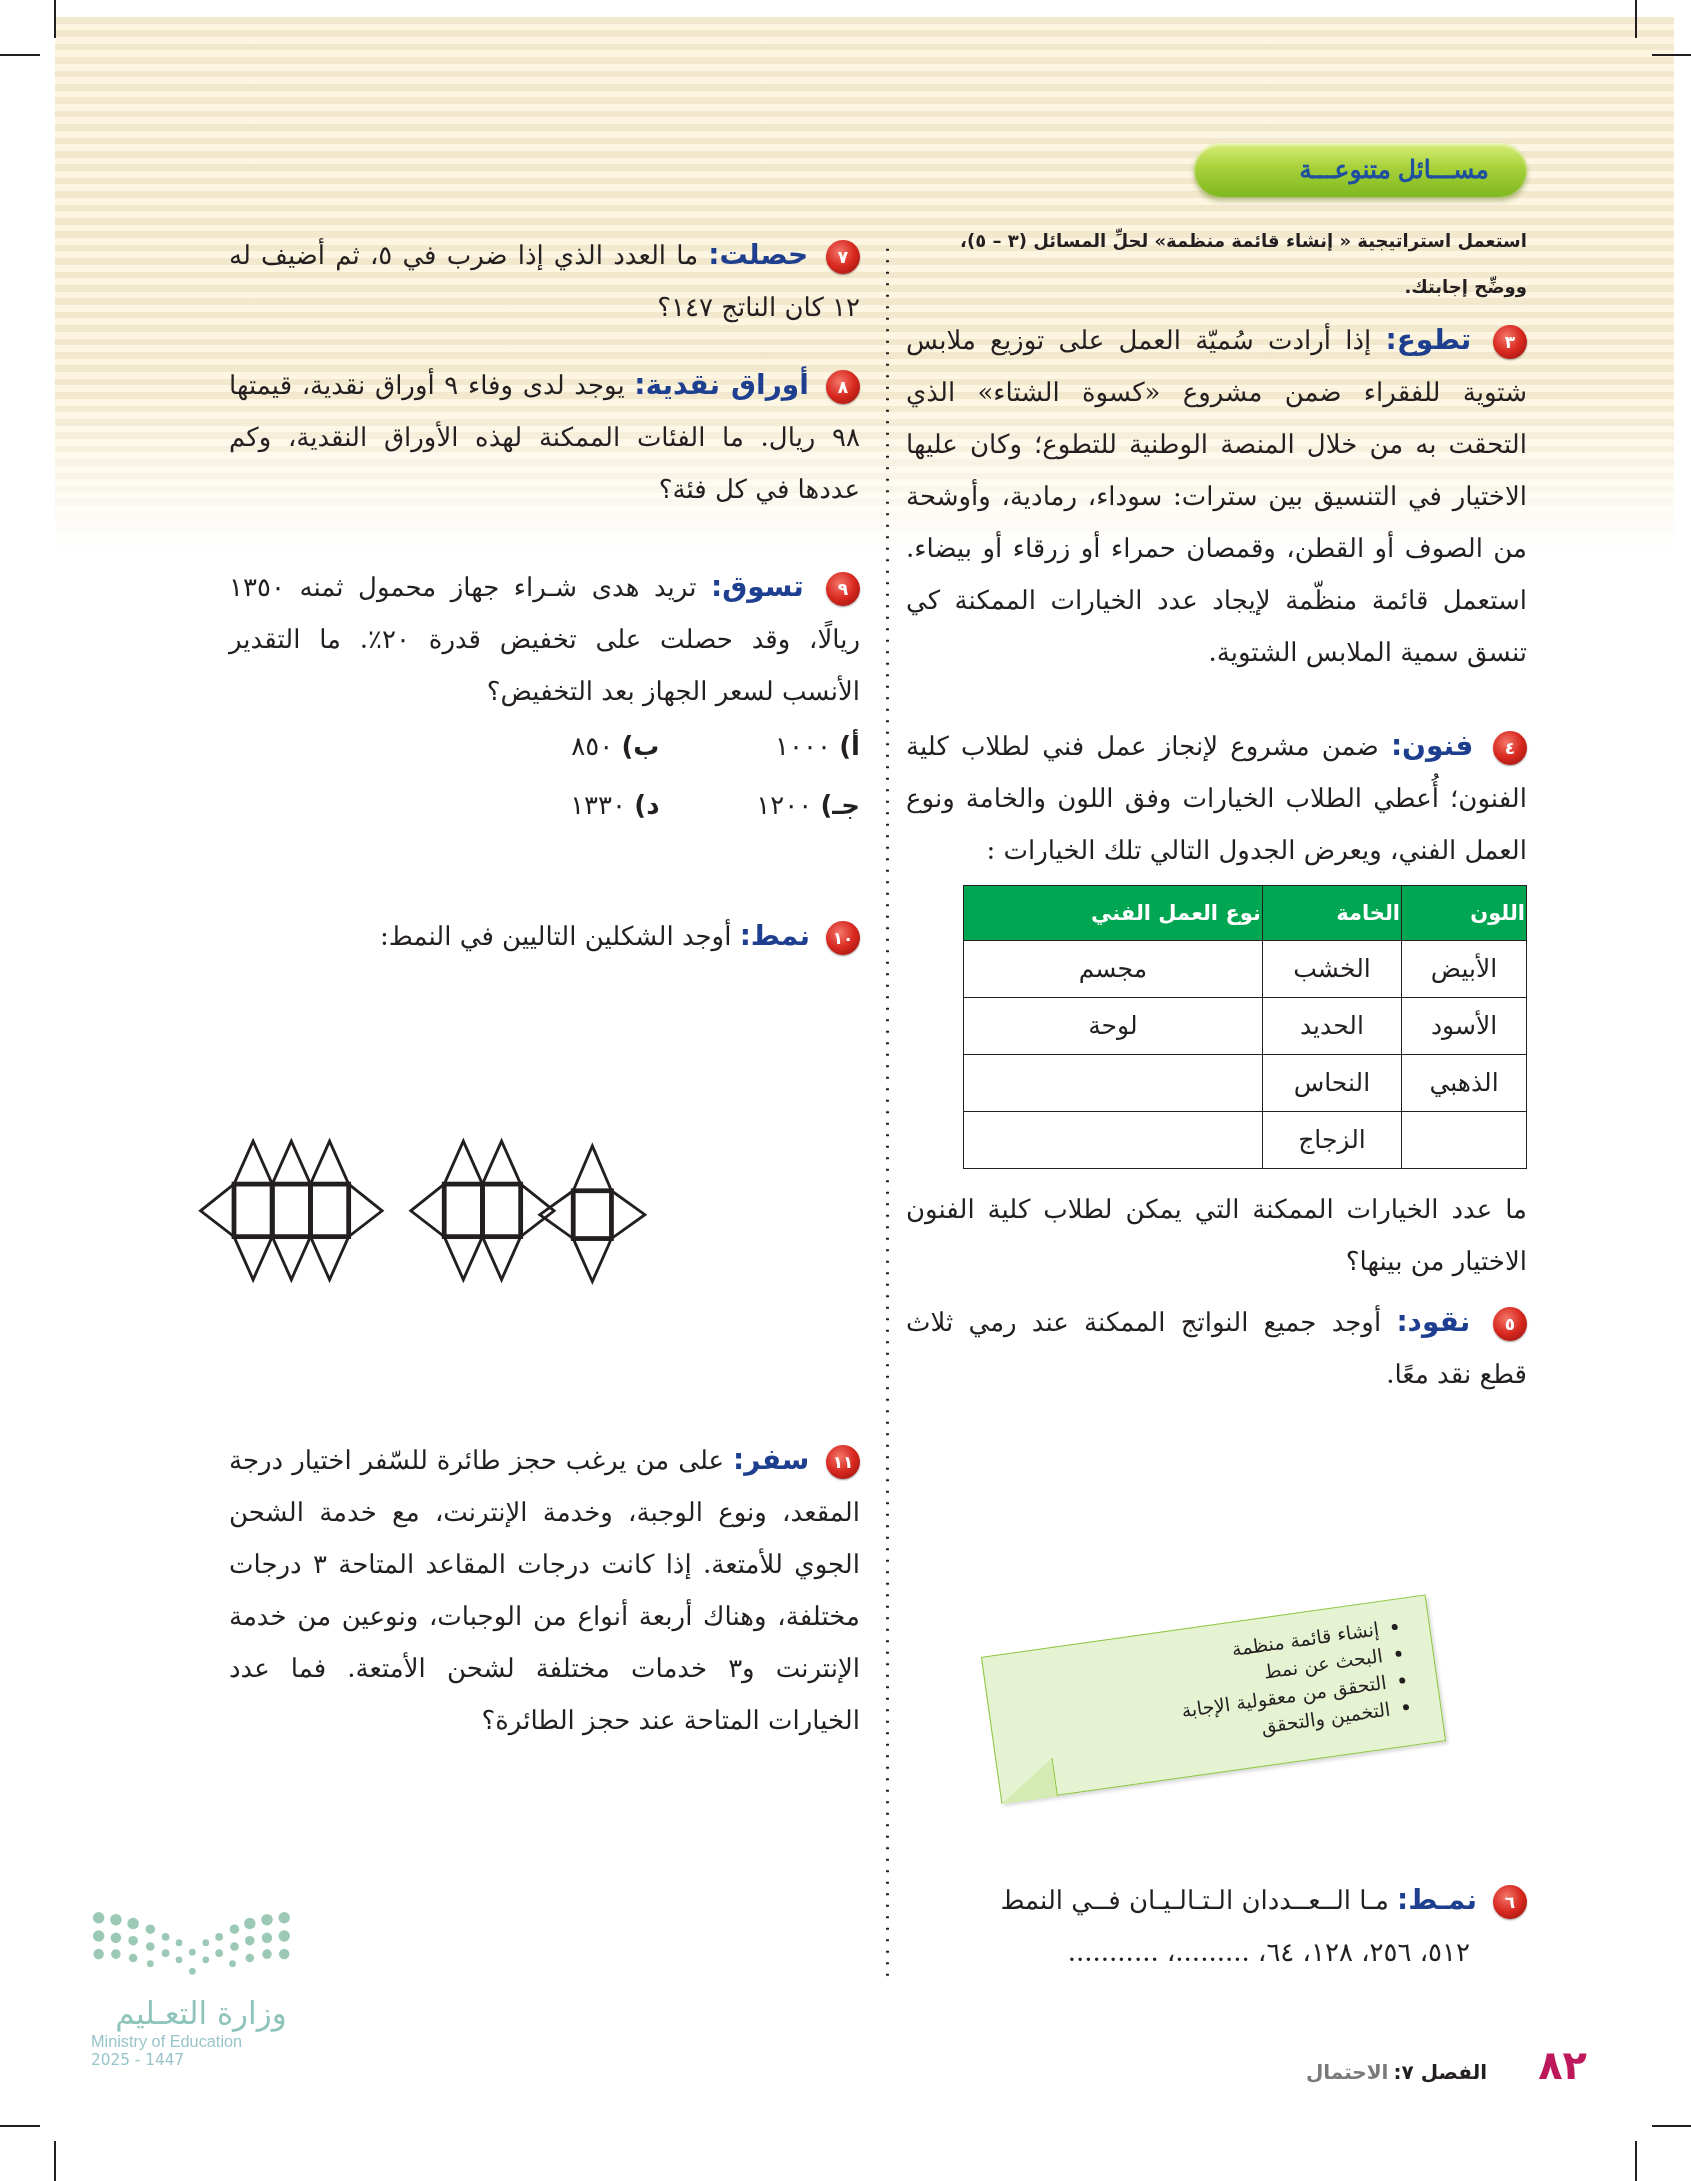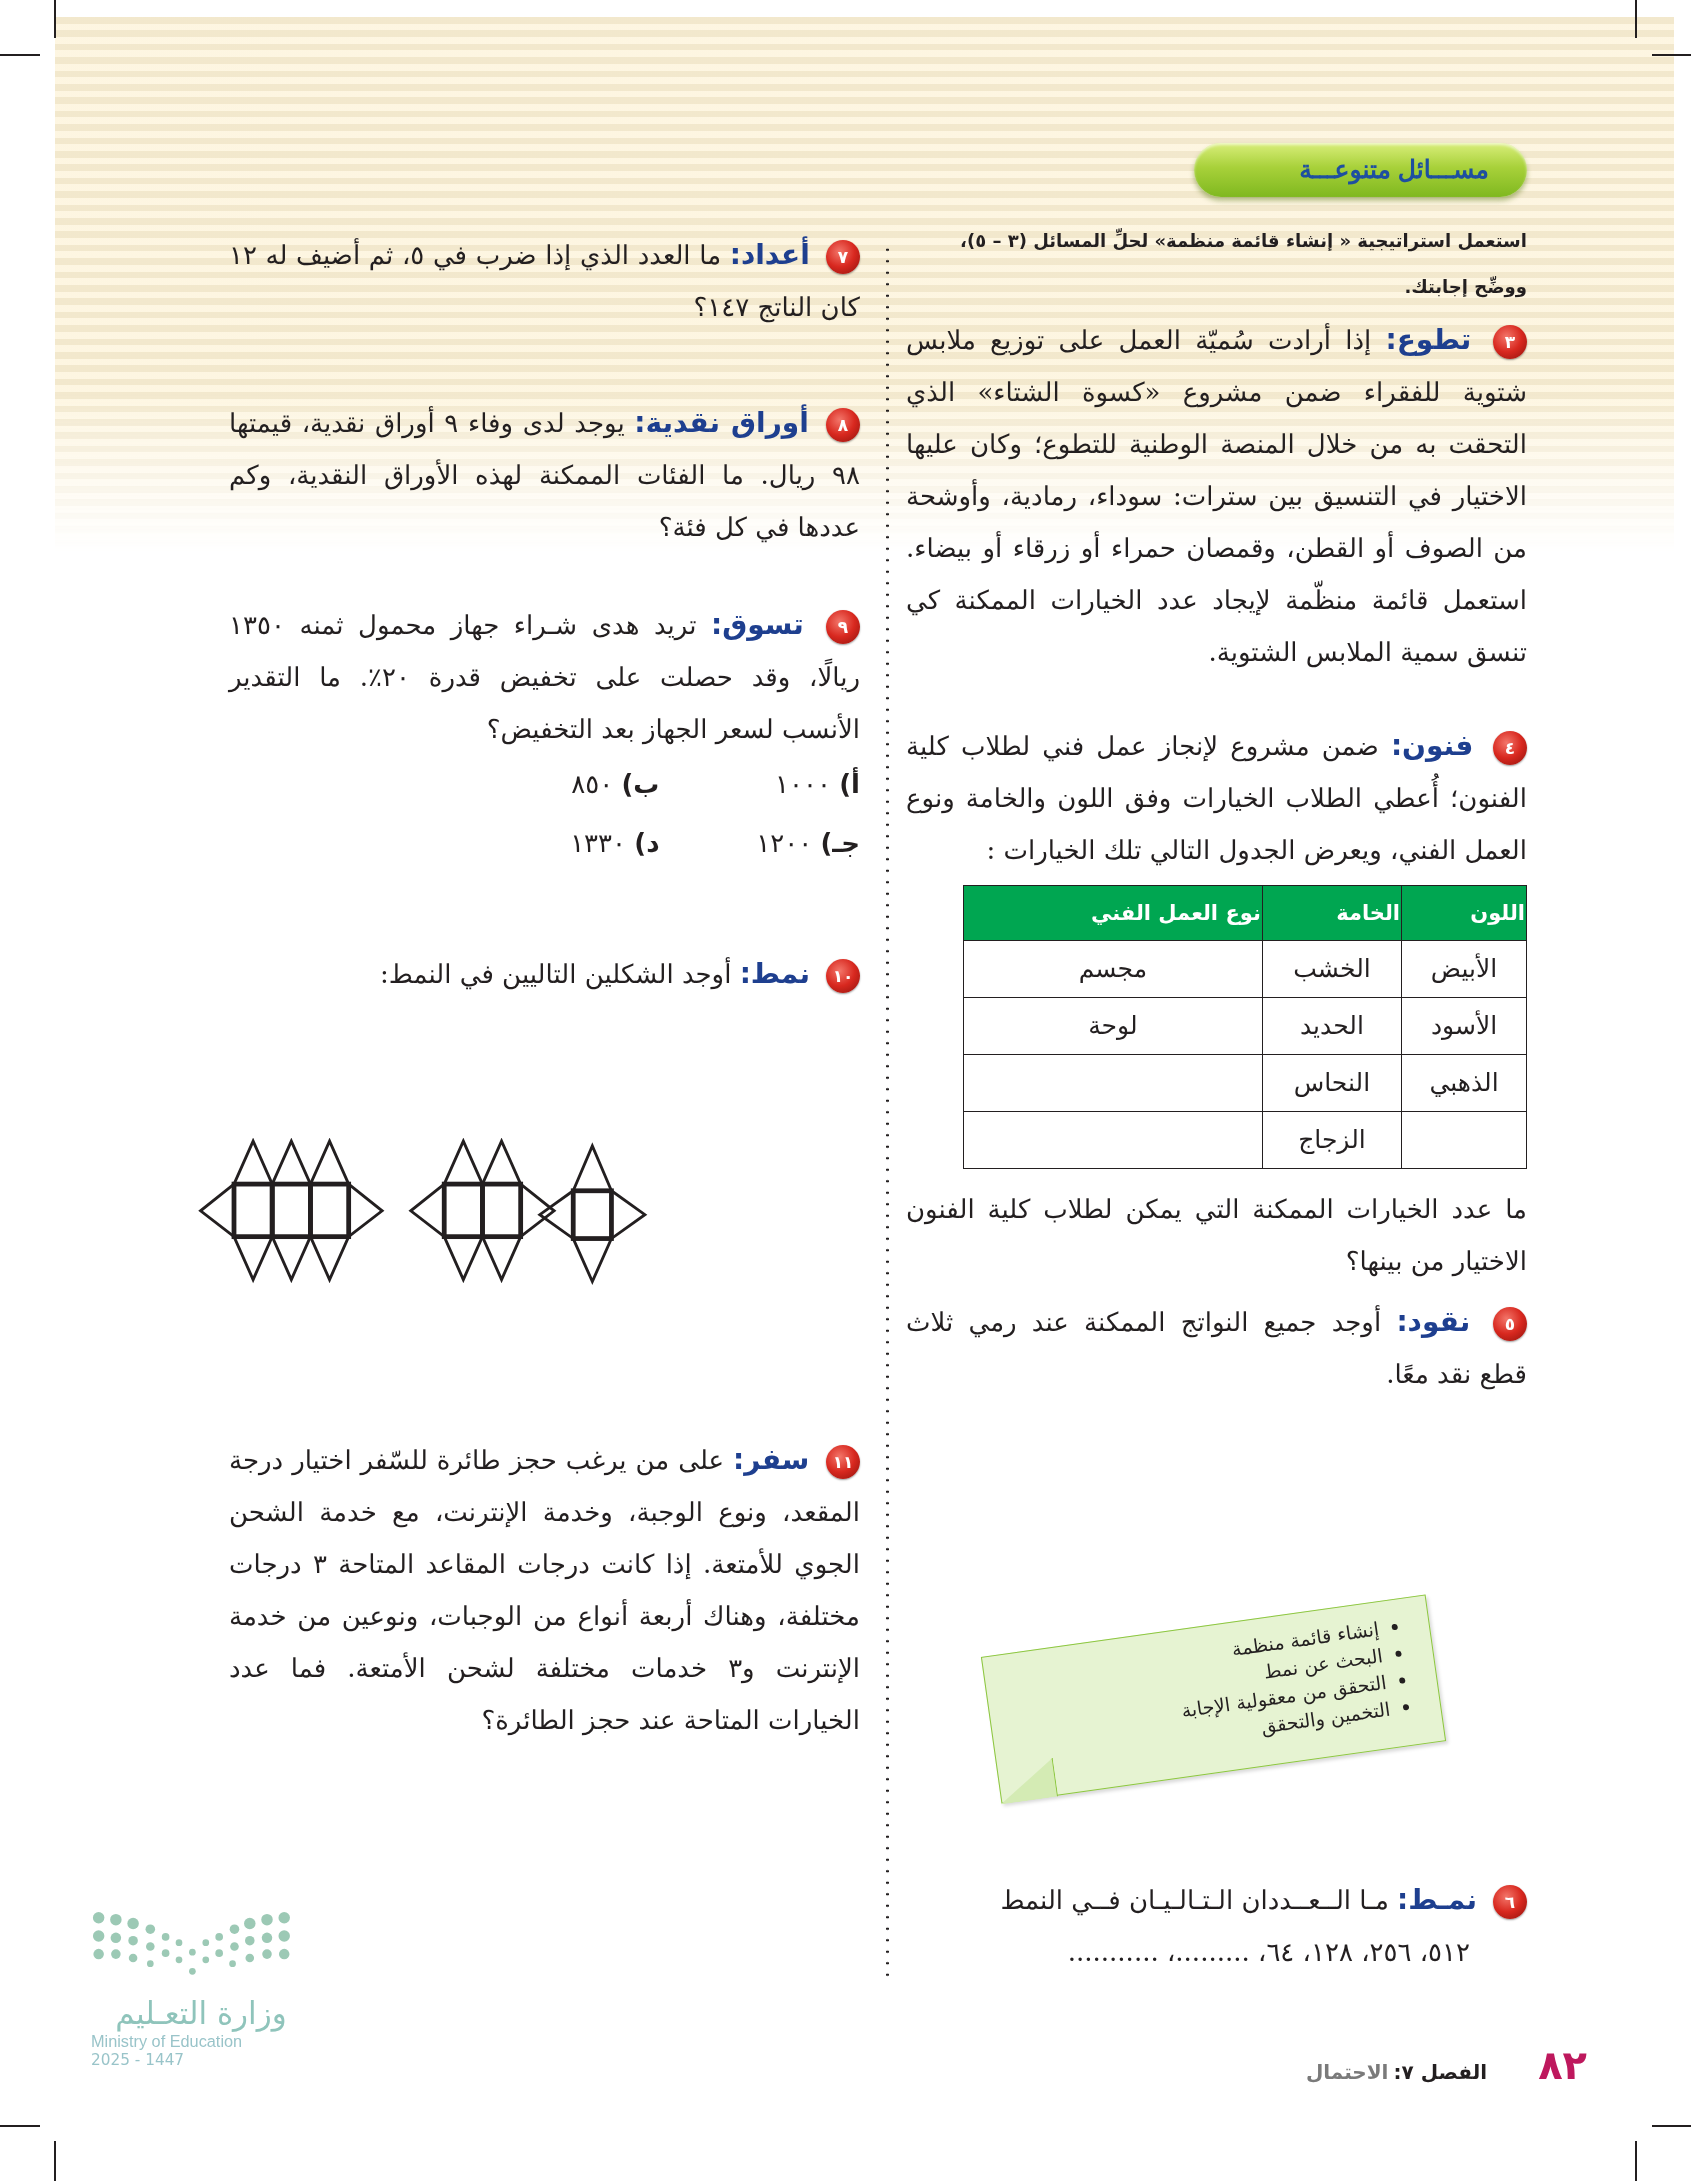--- a/index.html
+++ b/index.html
@@ -168,25 +168,25 @@
     <span class="num">٦</span>
     <span class="kw">نمـط:</span>
     <span>مـا الــعــددان الـتـالـيـان فــي النمط</span>
     <div style="padding-right:57px">٥١٢، ٢٥٦، ١٢٨، ٦٤، .........، ...........</div>
   </div>
 </div>
 
 <div class="col col-left">
   <div class="problem">
     <span class="num">٧</span>
-    <span class="kw">أعداد:</span>
+    <span class="kw">حصلت:</span>
     <span>ما العدد الذي إذا ضرب في ٥، ثم أضيف له ١٢ كان الناتج ١٤٧؟</span>
   </div>
 
-  <div class="problem" style="margin-top:64px">
+  <div class="problem" style="margin-top:26px">
     <span class="num">٨</span>
     <span class="kw">أوراق نقدية:</span>
     <span>يوجد لدى وفاء ٩ أوراق نقدية، قيمتها ٩٨ ريال. ما الفئات الممكنة لهذه الأوراق النقدية، وكم عددها في كل فئة؟</span>
   </div>
 
   <div class="problem" style="margin-top:46px">
     <span class="num">٩</span>
     <span class="kw">تسوق:</span>
     <span>تريد هدى شـراء جهاز محمول ثمنه ١٣٥٠ ريالًا، وقد حصلت على تخفيض قدرة ٢٠٪. ما التقدير الأنسب لسعر الجهاز بعد التخفيض؟</span>
     <div class="choices">

